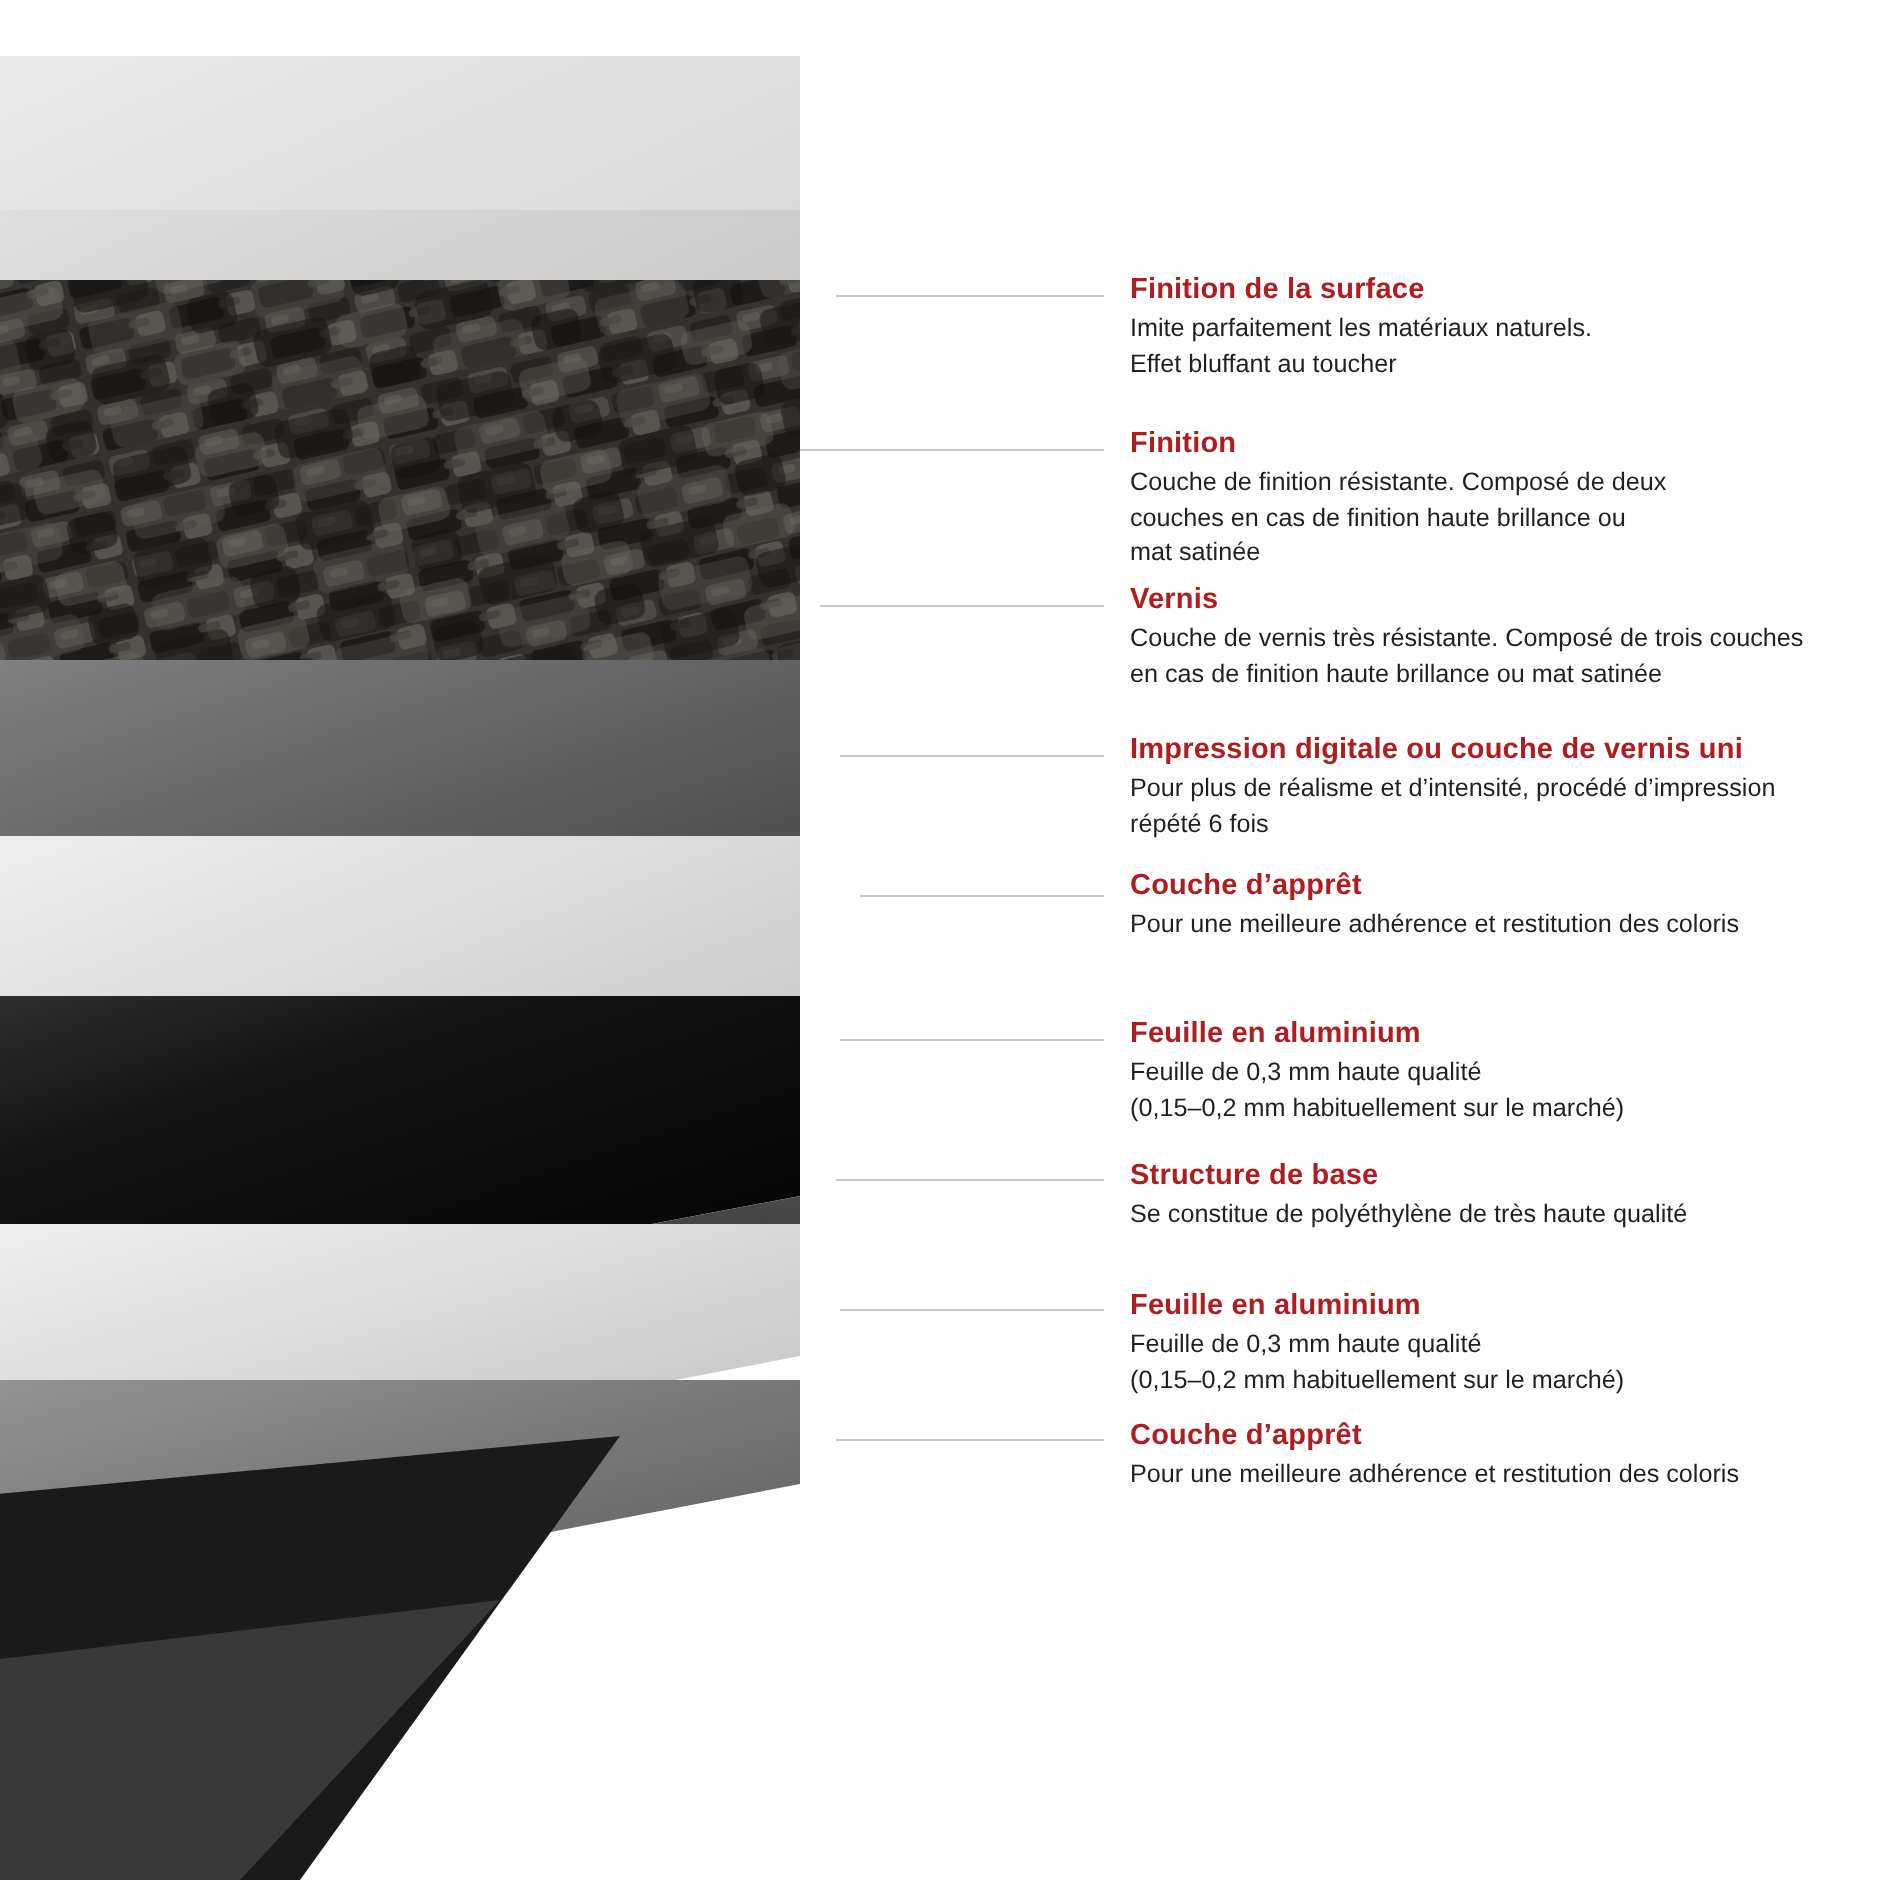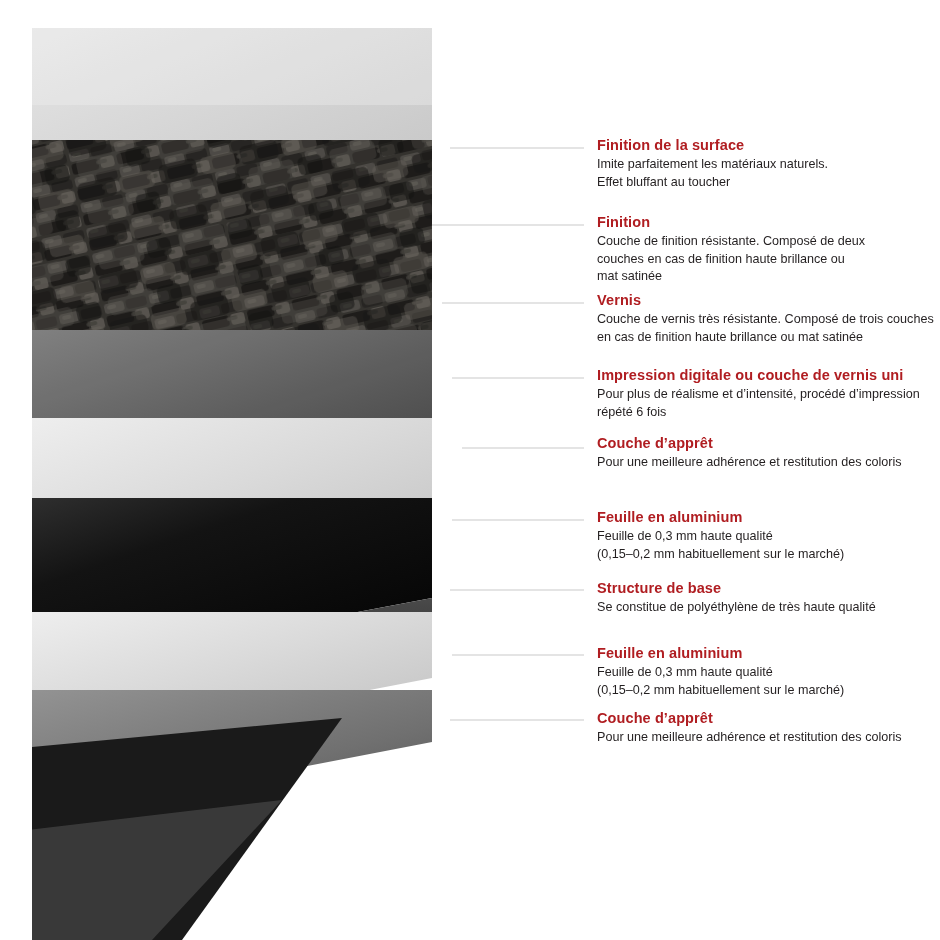--- a/index.html
+++ b/index.html
@@ -11,21 +11,20 @@
     width: 940px;
     height: 940px;
     font-family: "Liberation Sans", sans-serif;
     overflow: hidden;
   }
   #stage {
     position: relative;
     width: 840px;
     height: 940px;
     background: #ffffff;
-    margin-left: 32px;
   }
 
   
   #artwork {
     position: absolute;
     left: 0;
     top: 0;
     width: 940px;
     height: 940px;
   }

